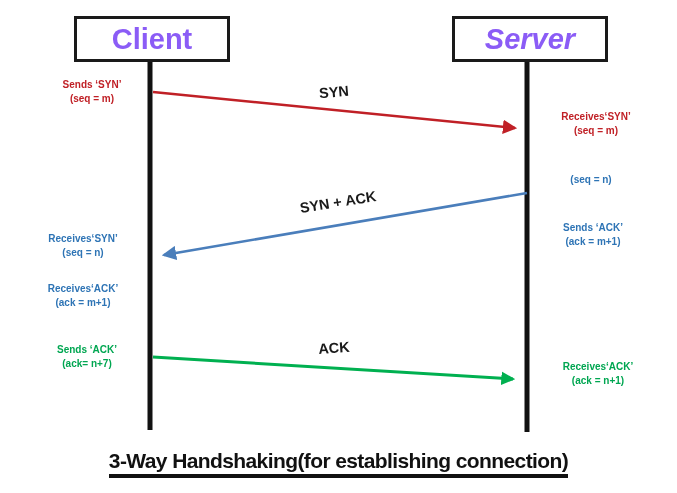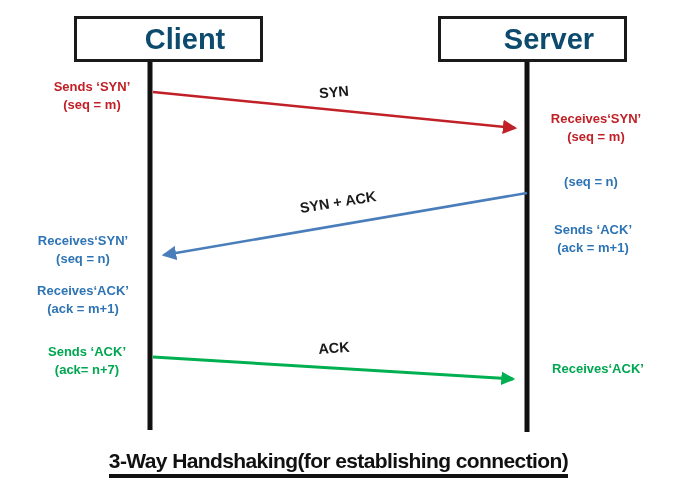--- a/index.html
+++ b/index.html
@@ -36,41 +36,40 @@
     top: 16px;
     width: 150px;
     height: 40px;
     background: #ffffff;
     border: 3px solid #1a1a1a;
     display: flex;
     align-items: center;
     justify-content: center;
     font-size: 29px;
     font-weight: 700;
-    color: #0c4a6e;
-    padding-left: 33px;
+    color: #8b5cf6;
   }
   .actor-client { left: 74px; }
-  .actor-server { left: 438px; }
+  .actor-server { left: 452px; font-style: italic; }
 
   .msg-label {
     position: absolute;
     font-size: 14.5px;
     font-weight: 700;
     color: #1a1a1a;
     text-align: center;
     white-space: nowrap;
   }
   .msg-syn     { left: 299px; top: 84px;  width: 70px;  transform: rotate(-5deg); }
   .msg-syn-ack { left: 283px; top: 194px; width: 110px; transform: rotate(-9deg); }
   .msg-ack     { left: 299px; top: 340px; width: 70px;  transform: rotate(-4deg); }
 
   .ann {
     position: absolute;
-    font-size: 13px;
+    font-size: 10px;
     font-weight: 700;
     text-align: center;
     line-height: 1.35;
     white-space: nowrap;
   }
   .ann-red   { color: var(--red); }
   .ann-blue  { color: var(--blue_text); }
   .ann-green { color: var(--green_text); }
 
   .ann-client-sends-syn   { left: 30px;  top: 78px;  width: 124px; }
@@ -166,19 +165,20 @@
     <div>(ack = m+1)</div>
   </div>
 
   <div class="ann ann-green ann-client-sends-ack">
     <div>Sends ‘ACK’</div>
     <div>(ack= n+7)</div>
   </div>
 
   <div class="ann ann-green ann-server-recv-ack">
     <div>Receives‘ACK’</div>
+    <div>(ack = n+1)</div>
   </div>
 
   <div class="title">
     <span>3-Way Handshaking(for establishing connection)</span>
   </div>
 
 </div>
 
 </body></html>

